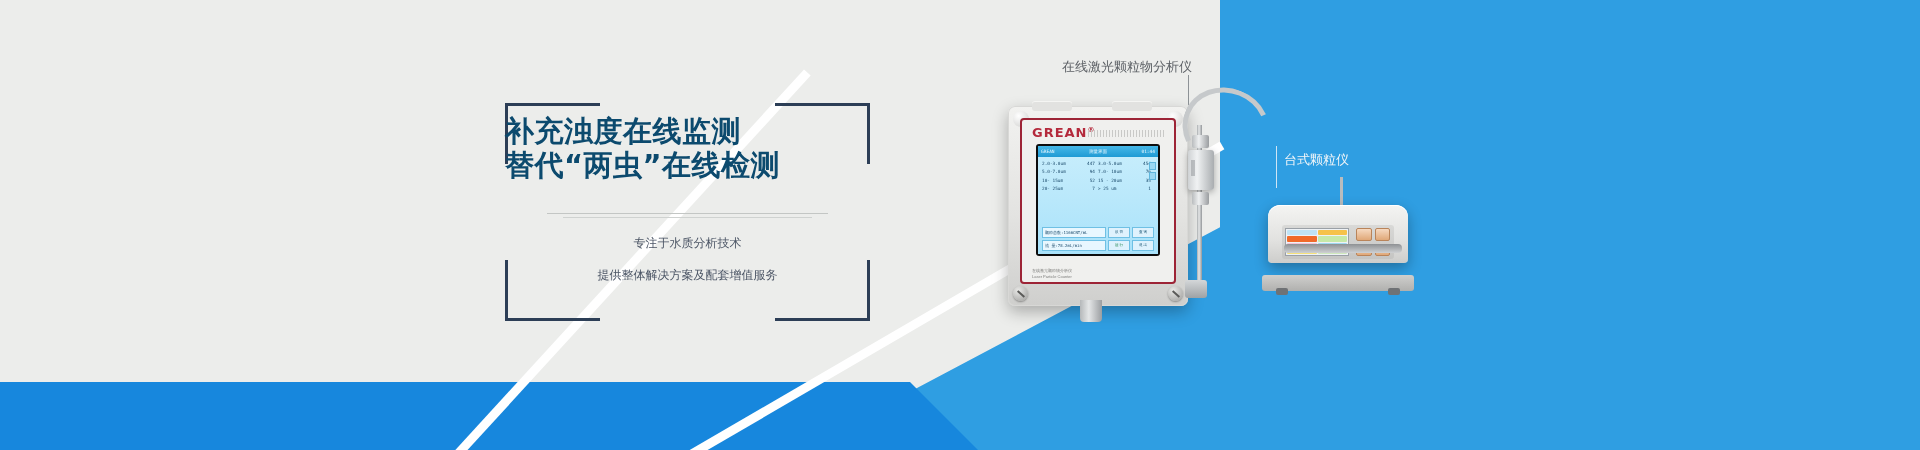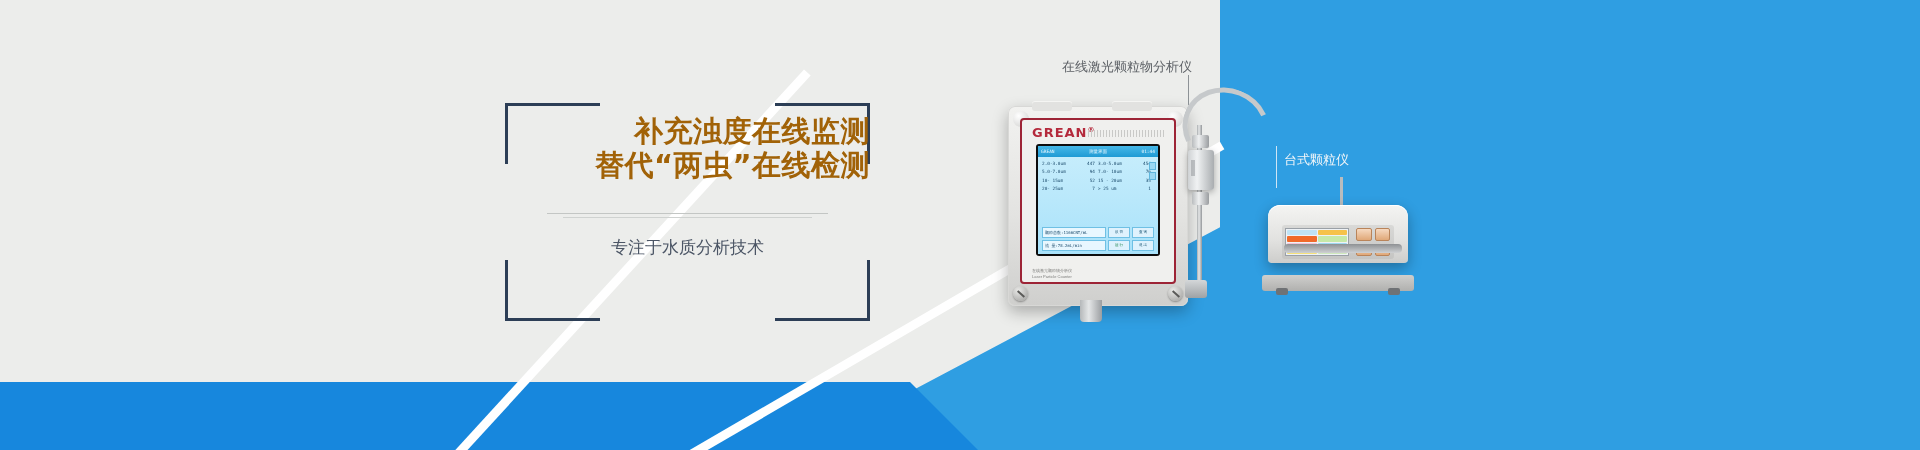--- a/index.html
+++ b/index.html
@@ -34,37 +34,37 @@
     position:absolute;left:505px;top:103px;width:365px;height:218px;
     box-sizing:border-box;
   }
   .brk{position:absolute;border-color:#2c3e56;border-style:solid;width:92px;height:58px;}
   .brk-tl{left:0;top:0;border-width:3px 0 0 3px;}
   .brk-tr{right:0;top:0;border-width:3px 3px 0 0;}
   .brk-bl{left:0;bottom:0;border-width:0 0 3px 3px;}
   .brk-br{right:0;bottom:0;border-width:0 3px 3px 0;}
 
   .headline{
-    position:absolute;left:0;right:0;top:12px;text-align:right;
-    color:#a16207;font-weight:bold;line-height:1.16;letter-spacing:0.5px;
+    position:absolute;left:0;right:0;top:12px;text-align:left;
+    color:#0c4a6e;font-weight:bold;line-height:1.16;letter-spacing:0.5px;
     font-family:"DejaVu Sans","Liberation Sans",sans-serif;
   }
   .hl1{font-size:29px;}
   .hl2{font-size:29px;}
 
   .divider{
     position:absolute;left:42px;right:42px;top:110px;height:1px;background:#c3c6c4;
   }
   .divider2{
     position:absolute;left:58px;right:58px;top:114px;height:1px;background:#cfd2d0;
   }
 
   .subline{
     position:absolute;left:0;right:0;text-align:center;
-    color:#4b5565;font-size:17px;line-height:1.55;
+    color:#4b5565;font-size:12px;line-height:1.55;
     font-family:"DejaVu Sans","Liberation Sans",sans-serif;
   }
   .sub1{top:131px;}
   .sub2{top:163px;}
 
   
   .callout{
     position:absolute;color:#5d6166;font-size:13px;white-space:nowrap;
     font-family:"DejaVu Sans","Liberation Sans",sans-serif;
   }
@@ -198,20 +198,21 @@
 
     <div class="headline">
       <div class="hl1">补充浊度在线监测</div>
       <div class="hl2">替代“两虫”在线检测</div>
     </div>
 
     <div class="divider"></div>
     <div class="divider2"></div>
 
     <div class="subline sub1">专注于水质分析技术</div>
+    <div class="subline sub2">提供整体解决方案及配套增值服务</div>
   </div>
 
   <div class="callout callout-1">在线激光颗粒物分析仪</div>
   <div class="lead lead-1"></div>
 
   <div class="callout callout-2">台式颗粒仪</div>
   <div class="lead lead-2"></div>
 
   <div class="analyzer">
     <div class="az-body"></div>

